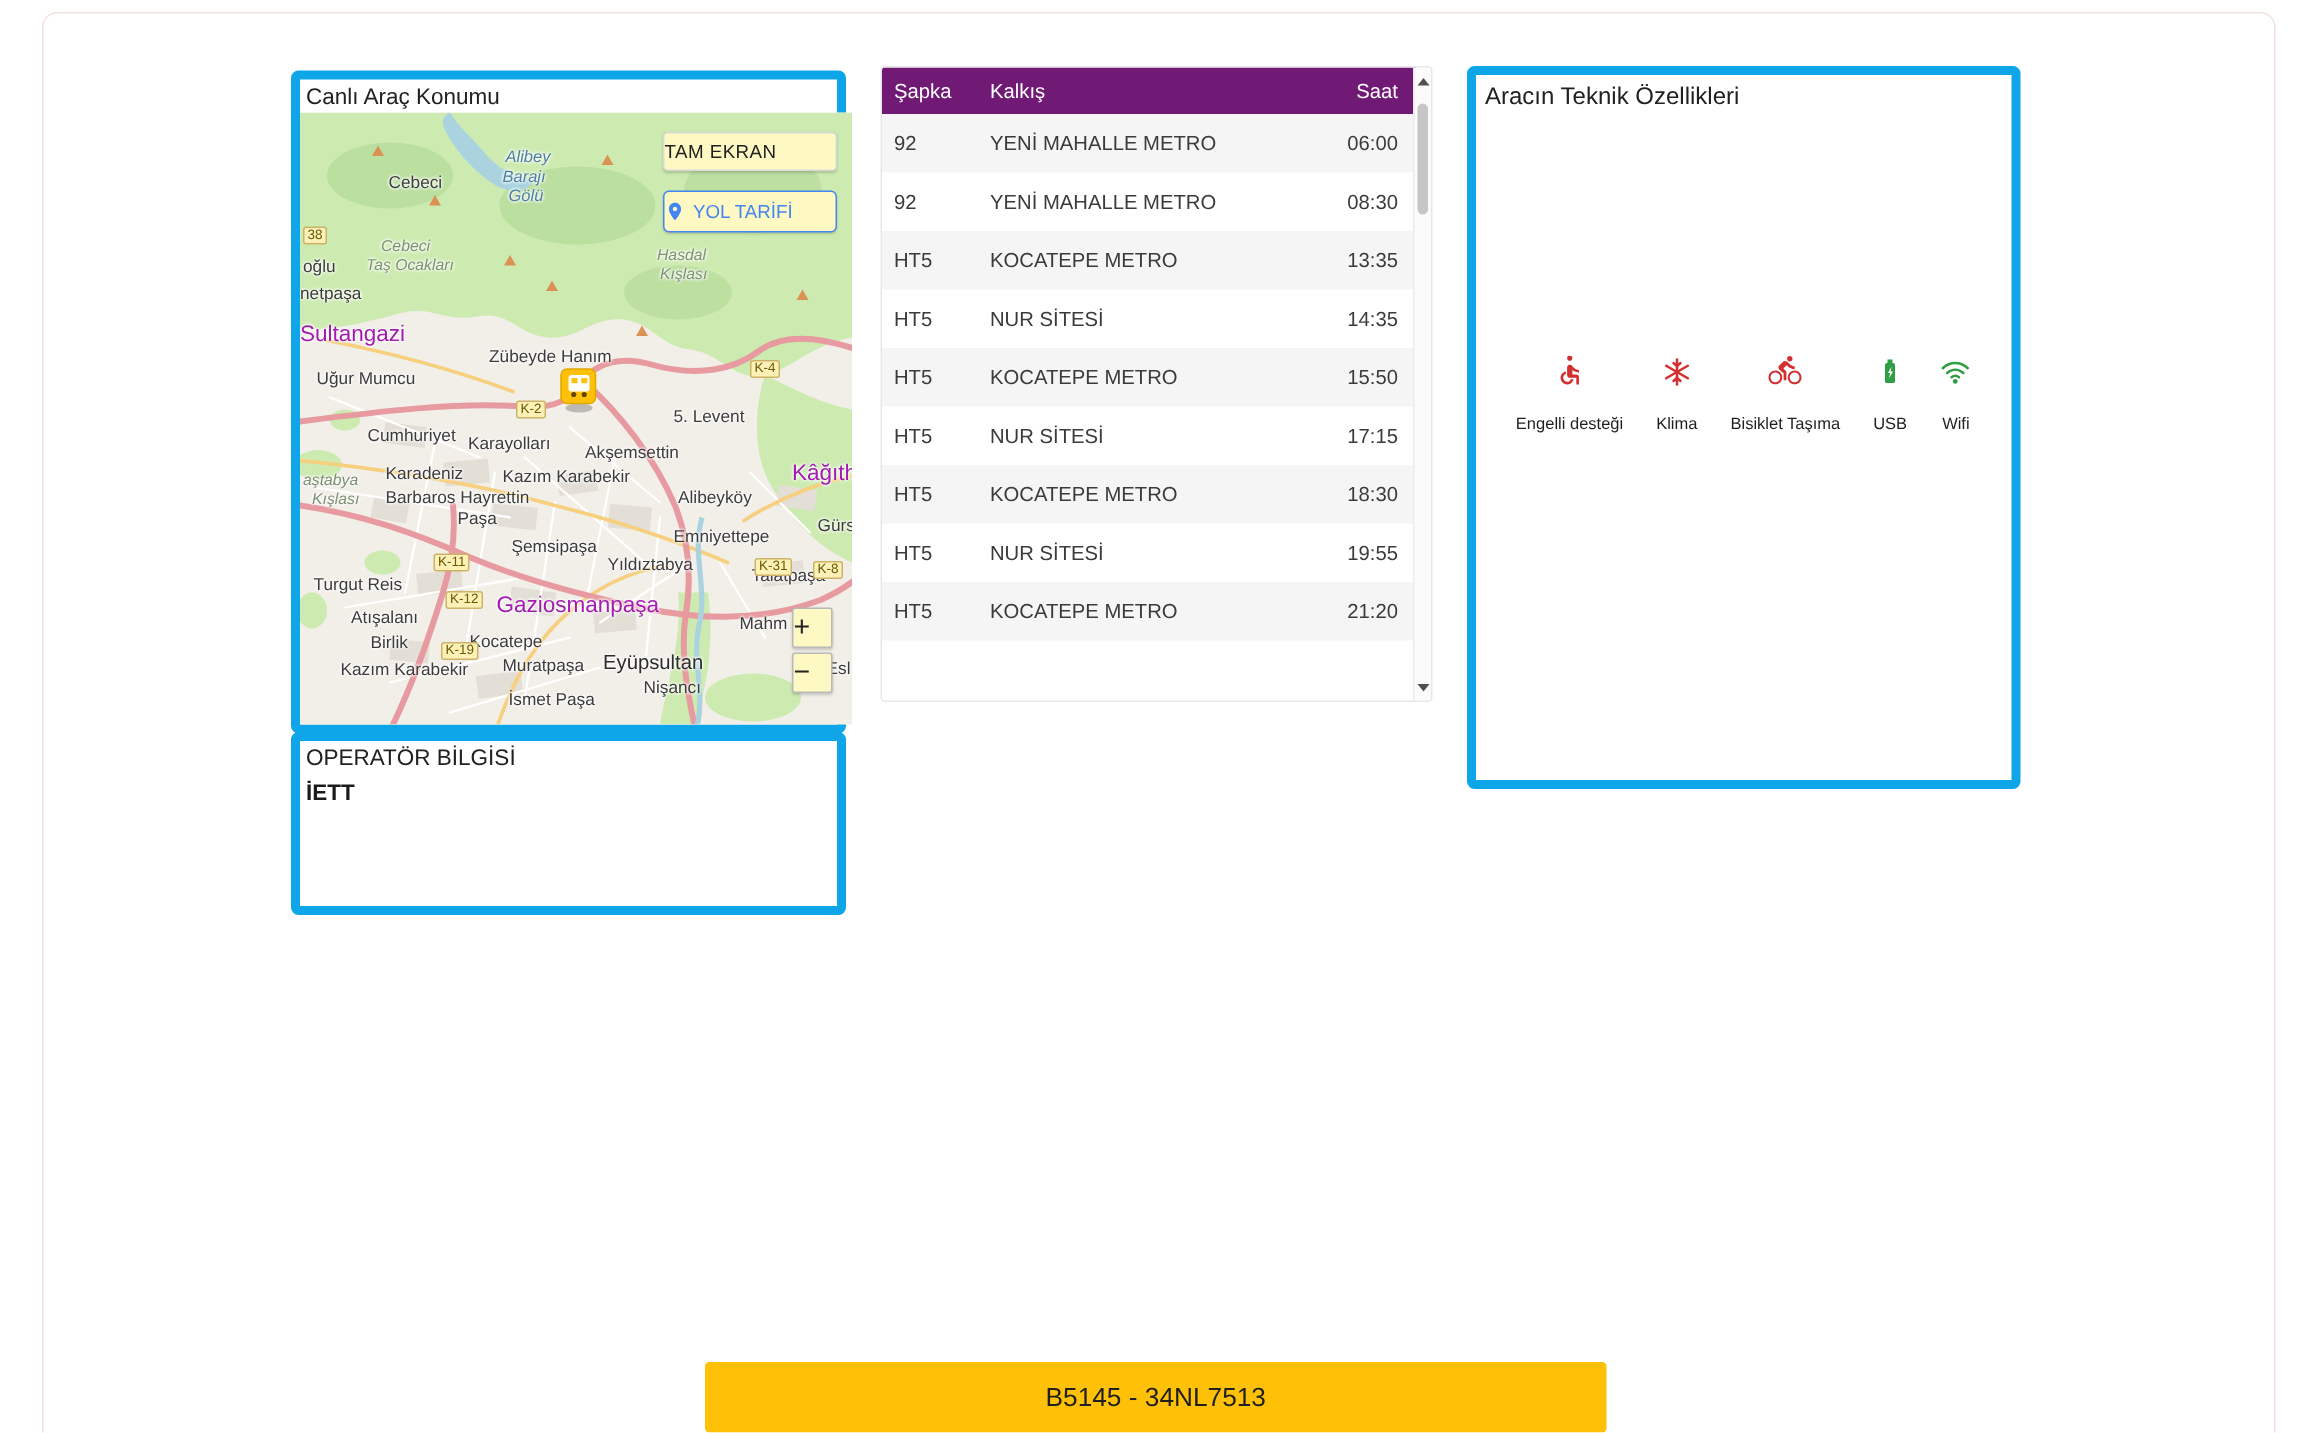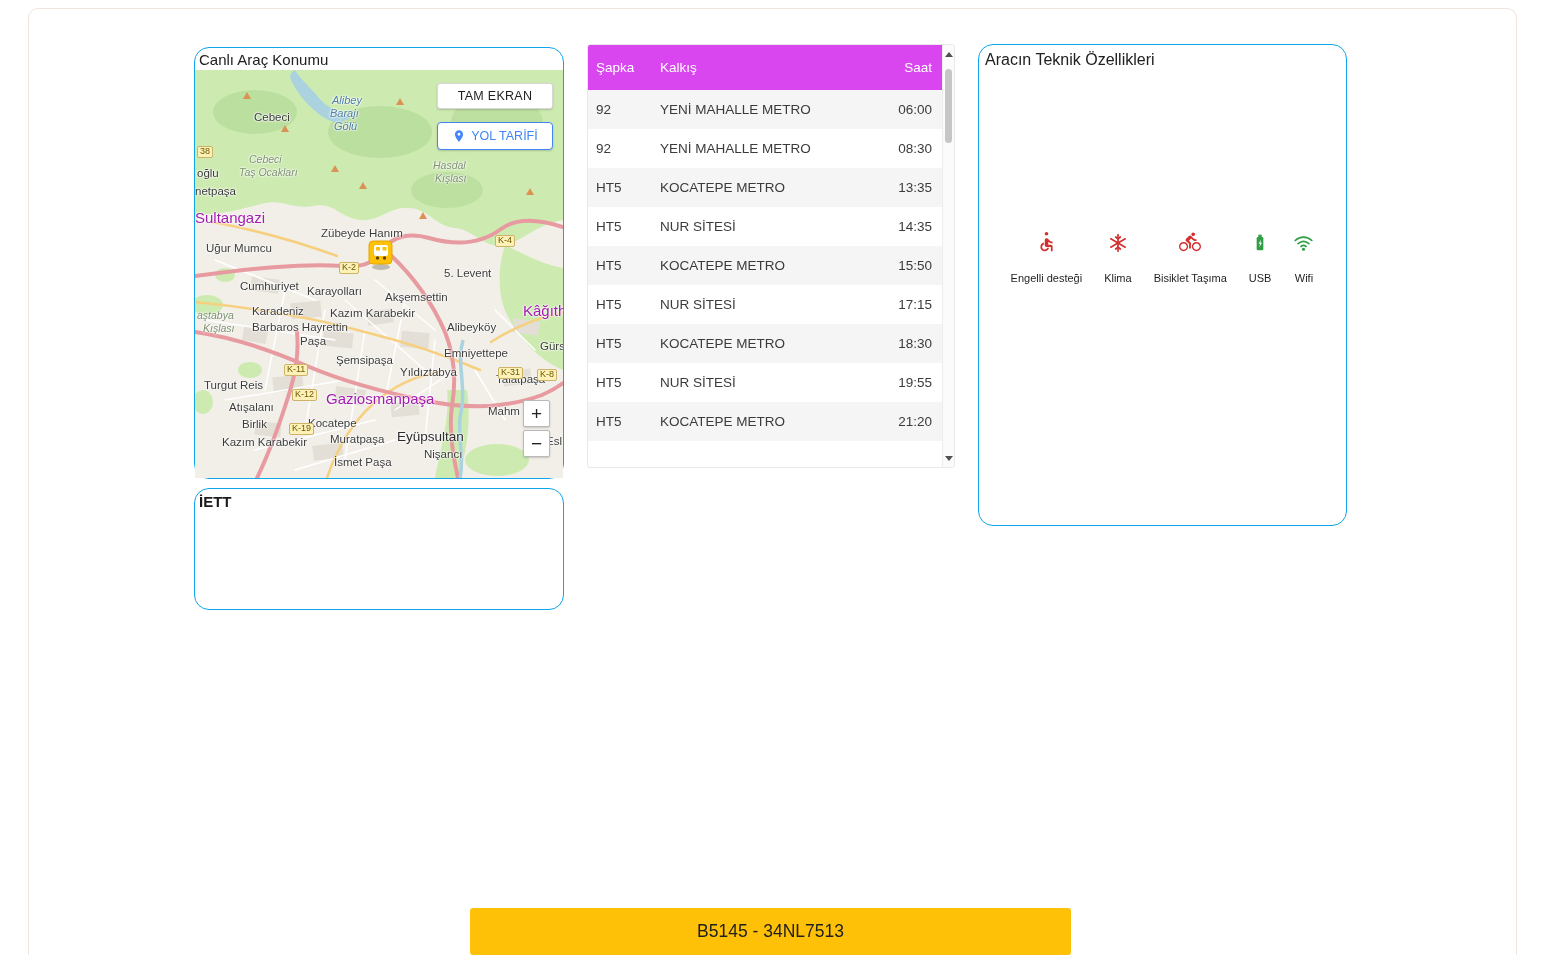--- a/index.html
+++ b/index.html
@@ -2,54 +2,54 @@
 <html><head>
 <meta charset="utf-8">
 <style>
   * { box-sizing: border-box; }
   html,body { margin:0; padding:0; background:#fff; }
   body { width:1541px; height:955px; font-family:"Liberation Sans", sans-serif; position:relative; overflow:hidden; }
 
   .outer-frame { position:absolute; left:28px; top:8px; width:1489px; height:1200px;
                  border:1px solid #f1e3dd; border-radius:10px; pointer-events:none; }
 
-  .card { position:absolute; background:#fff; border:1px solid #0ea5e9; border-radius:15px; }
+  .card { position:absolute; background:#fff; border:6px solid #0ea5e9; border-radius:5px; }
   .card-title { font-size:15px; color:#212121; padding:3px 4px 2px 4px; white-space:nowrap; }
 
   
   .map-card { left:194px; top:47px; width:370px; }
   .map-wrap { position:relative; width:368px; height:408px; overflow:hidden; background:#f2efe9; }
   .map-svg  { position:absolute; left:0; top:0; }
 
   .map-labels { position:absolute; inset:0; overflow:hidden; pointer-events:none; }
   .map-label { position:absolute; white-space:nowrap; font-size:11.5px; color:#3c3c3c;
                text-shadow:0 0 2px #fff, 0 0 2px #fff, 0 0 3px #fff; line-height:1; }
   .map-label[data-kind="city15"] { font-size:15px; color:#a21caf; }
   .map-label[data-kind="city14"] { font-size:13.5px; color:#2c2c2c; }
   .map-label[data-kind="area"]   { font-style:italic; font-size:10.5px; color:#7d9070; }
   .map-label[data-kind="water"]  { font-style:italic; font-size:11px; color:#4d7fa3; }
   .map-label[data-kind="ref"]    { font-size:9px; color:#6b5900; background:#fdf1b8;
                                    border:1px solid #cdb367; border-radius:2px; padding:0 2px 1px 2px;
                                    text-shadow:none; }
 
-  .map-btn { position:absolute; background:#ffffff; display:flex; align-items:center; justify-content:center;
+  .map-btn { position:absolute; background:#fef9c3; display:flex; align-items:center; 
              cursor:pointer; box-shadow:0 1px 2px rgba(0,0,0,.18); }
   .btn-fullscreen { top:13px; right:10px; width:116px; height:26px; border:1px solid #d8d8d8; border-radius:3px;
                     font-size:12.5px; color:#1f1f1f; letter-spacing:.3px; font-weight:500; }
   .btn-directions { top:52px; right:10px; width:116px; height:28px; border:1px solid #4285F4; border-radius:4px;
                     font-size:12.5px; color:#4285F4; font-weight:500; gap:5px; }
   .zoom-btn { width:27px; height:27px; right:13px; border:1px solid #b9b9b9; border-radius:2px;
               font-size:19px; color:#222; font-weight:500; line-height:1; }
   .zoom-in  { top:330px; }
   .zoom-out { top:360px; }
 
   
   .sched { left:587px; top:44px; width:368px; height:424px; border:1px solid #e8e8e8; border-radius:3px;
            overflow:hidden; background:#fff; position:absolute; }
-  .thead { display:flex; align-items:center; height:45px; background:#d946ef; color:#fff;
+  .thead { display:flex; align-items:center; height:31px; background:#701a75; color:#fff;
            font-size:13.5px; width:356px; }
   .trow  { display:flex; align-items:center; height:39px; font-size:13.5px; color:#3b3b3b; width:356px; }
   .tbody .trow:nth-of-type(odd) { background:#f5f5f5; }
   .c-code { width:72px; padding-left:8px; }
   .c-dep  { flex:1; }
   .c-time { width:70px; text-align:right; padding-right:12px; }
 
   .sbar { position:absolute; right:0; top:0; width:12px; height:100%; background:#fbfbfb;
           border-left:1px solid #ececec; }
   .s-arrow { position:absolute; left:0; width:12px; height:14px; display:flex; align-items:center;
@@ -438,18 +438,19 @@
           <circle cx="12" cy="19.5" r="1.9" fill="#2f9e44"></circle>
         </svg>
       </div>
       <span class="f-label">Wifi</span>
     </div>
 
   </div>
 </div>
 
 <div class="card op-card">
+  <div class="card-title">OPERATÖR BİLGİSİ</div>
   <div class="op-name">İETT</div>
 </div>
 
 <div class="footer-banner">
   <span>B5145 - 34NL7513</span>
 </div>
 
 </body></html>

